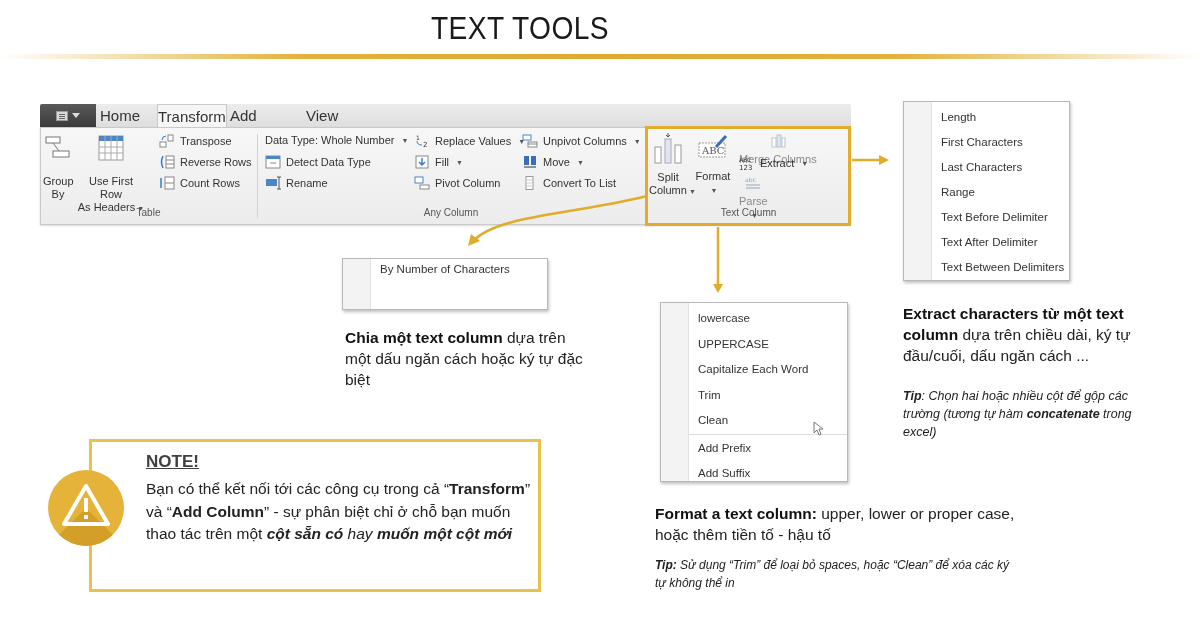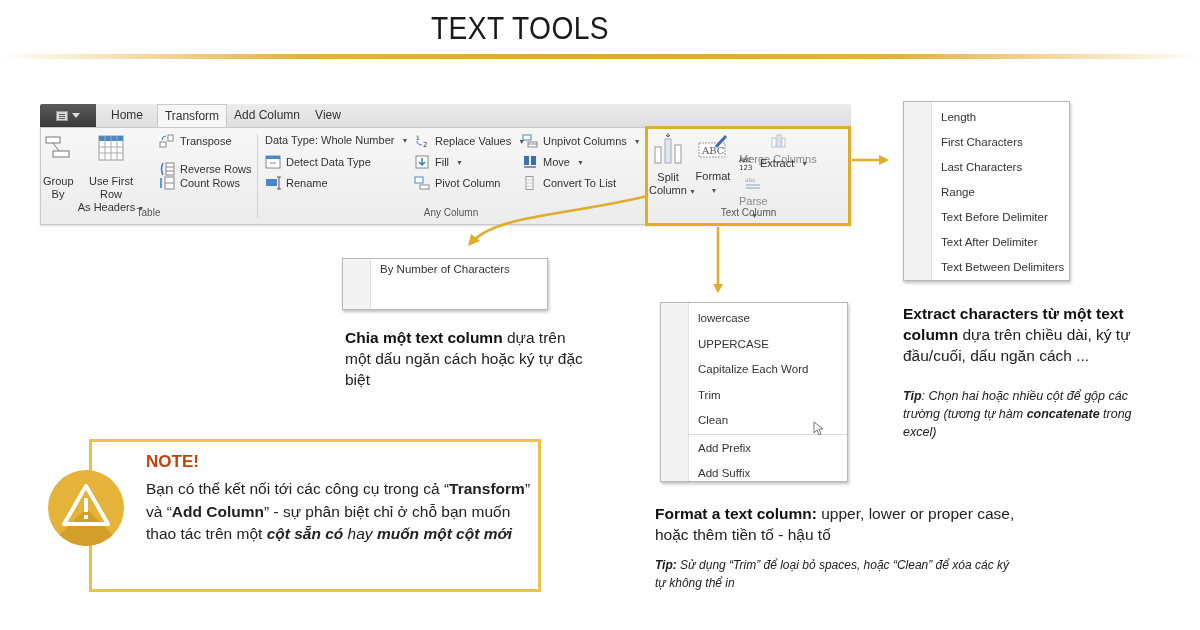--- a/index.html
+++ b/index.html
@@ -25,21 +25,21 @@
     border-radius: 2px 2px 0 0;
   }
   .file-btn {
     position: absolute; left: 0; top: 0; width: 56px; height: 23px;
     background: linear-gradient(#5a5a5a, #3a3a3a); border-radius: 2px 0 0 0;
     display: flex; align-items: center; justify-content: center; gap: 4px;
   }
   .file-btn .doc-glyph { width: 12px; height: 10px; background: #d8d8d8; border: 1px solid #999; position: relative; }
   .file-btn .doc-glyph::before { content: ""; position: absolute; left: 2px; top: 2px; width: 6px; height: 1px; background: #666; box-shadow: 0 2px 0 #666, 0 4px 0 #666; }
   .file-btn .caret { width: 0; height: 0; border-left: 4px solid transparent; border-right: 4px solid transparent; border-top: 5px solid #ddd; }
-  .tab { position: absolute; top: 0; height: 23px; font-size: 12px; line-height: 23px; text-align: center; color: #333; }
+  .tab { position: absolute; top: 0; height: 23px; font-size: 15px; line-height: 23px; text-align: left; color: #333; }
   .tab.active { background: #f6f6f6; border: 1px solid #c9c9c9; border-bottom: none; height: 24px; }
   .ribbon-body {
     position: absolute; left: 0; top: 23px; width: 811px; height: 98px;
     background: linear-gradient(#f7f7f7, #ececec);
     border: 1px solid #c9c9c9; border-top: 1px solid #c9c9c9;
     box-shadow: 0 1px 2px rgba(0,0,0,0.15);
   }
   .group-label { position: absolute; font-size: 10px; color: #555; text-align: center; }
   .group-sep { position: absolute; top: 6px; width: 1px; height: 84px; background: #d2d2d2; }
   .rb-item { position: absolute; display: flex; align-items: center; gap: 5px; font-size: 11px; color: #333; white-space: nowrap; }
@@ -73,21 +73,21 @@
   
   .note-box {
     position: absolute; left: 89px; top: 439px; width: 452px; height: 153px;
     border: 3px solid #e8c24a; background: #fff;
   }
   .note-icon {
     position: absolute; left: 48px; top: 470px; width: 76px; height: 76px; border-radius: 50%;
     background: #e5b23a; overflow: hidden;
   }
   .note-icon .shade { position: absolute; left: 38px; top: 38px; width: 80px; height: 80px; background: #d39f28; transform: rotate(45deg); transform-origin: 0 0; }
-  .note-title { position: absolute; left: 146px; top: 452px; font-size: 17px; font-weight: bold; color: #c2410c; }
+  .note-title { position: absolute; left: 146px; top: 452px; font-size: 17px; font-weight: bold; color: #404040; text-decoration: underline; }
   .note-text { position: absolute; left: 146px; top: 478px; width: 390px; font-size: 15.5px; line-height: 22.5px; color: #222; }
 </style>
 </head>
 <body>
 
 <div class="page-title">TEXT TOOLS</div>
 <div class="title-rule"></div>
 
 <div class="ribbon">
   <div class="ribbon-tabs">
@@ -122,21 +122,21 @@
       <div><span>As Headers</span><span class="dd">▼</span></div>
     </div>
     <div class="rb-item" style="left:118px;top:6px;">
       <svg class="ico" width="16" height="14" viewBox="0 0 16 14">
           <rect x="1" y="8" width="6" height="5" fill="#fff" stroke="#888"></rect>
           <rect x="9" y="1" width="5" height="6" fill="#fff" stroke="#888"></rect>
           <path d="M3 6 Q3 2 7 2" stroke="#3a7bc8" fill="none"></path>
         </svg>
       <span>Transpose</span>
     </div>
-    <div class="rb-item" style="left:118px;top:34px;">
+    <div class="rb-item" style="left:118px;top:27px;">
       <svg class="ico" width="16" height="14" viewBox="0 0 16 14">
           <path d="M4 1 Q1 7 4 13" stroke="#3a7bc8" fill="none" stroke-width="1.5"></path>
           <rect x="7" y="1" width="8" height="12" fill="#fff" stroke="#888"></rect>
           <path d="M7 5 H15 M7 9 H15" stroke="#888"></path>
         </svg>
       <span>Reverse Rows</span>
     </div>
     <div class="rb-item" style="left:118px;top:48px;">
       <svg class="ico" width="16" height="14" viewBox="0 0 16 14">
           <path d="M2 2 V12" stroke="#3a7bc8" stroke-width="1.5"></path>

